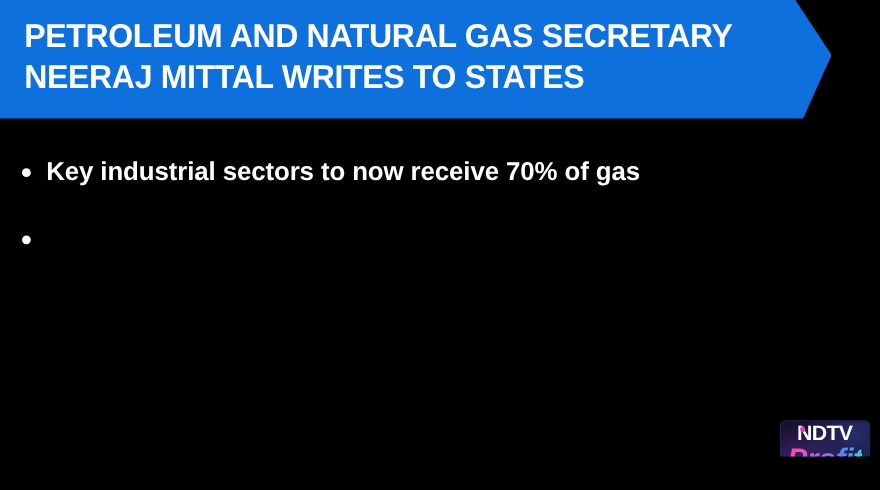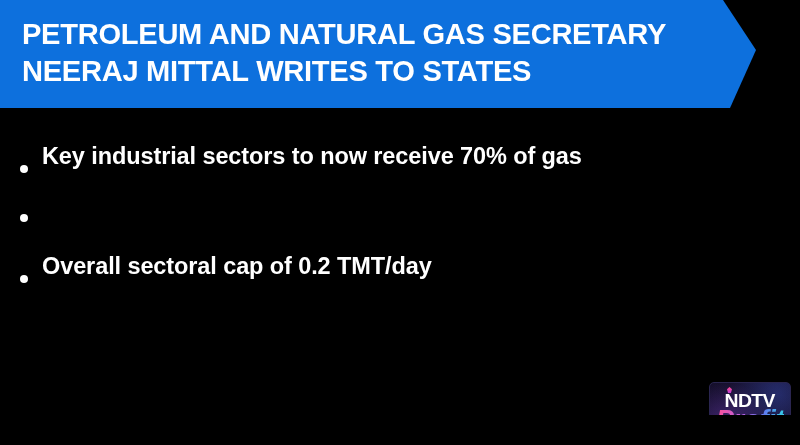--- a/index.html
+++ b/index.html
@@ -48,21 +48,21 @@
 
   
   #bullet-list {
     position: absolute;
     left: 0;
     top: 140px;
     width: 800px;
   }
   .bullet-item {
     display: flex;
-    align-items: flex-end;
+    align-items: flex-start;
     margin-bottom: 28px;
     padding-left: 20px;
   }
   .bullet-dot {
     flex: 0 0 auto;
     width: 8px;
     height: 8px;
     border-radius: 50%;
     background: #ffffff;
     margin-top: 13px;
@@ -89,21 +89,21 @@
     background:
       radial-gradient(circle at 22% 78%, rgba(70,40,120,0.95) 0%, rgba(20,12,45,0.2) 58%),
       radial-gradient(circle at 85% 20%, rgba(45,60,140,0.8) 0%, rgba(14,10,32,0.15) 60%),
       linear-gradient(140deg, #17112e 0%, #1d1636 45%, #120d26 100%);
     border: 1px solid #2a2550;
     box-sizing: border-box;
     overflow: hidden;
     display: flex;
     flex-direction: column;
     align-items: center;
-    justify-content: flex-end;
+    justify-content: space-between;
     padding-top: 2px;
   }
   #logo-ndtv {
     position: relative;
     color: #ffffff;
     font-family: "Liberation Sans", sans-serif;
     font-weight: bold;
     font-size: 19px;
     line-height: 19px;
     letter-spacing: -0.6px;
@@ -158,24 +158,20 @@
 
     <div class="bullet-item">
       <span class="bullet-dot"></span>
       <span class="bullet-text">Key industrial sectors to now receive 70% of gas</span>
     </div>
 
     <div class="bullet-item">
       <span class="bullet-dot"></span>
     </div>
 
-    <div class="bullet-item">
-      <span class="bullet-dot"></span>
-      <span class="bullet-text">Overall sectoral cap of 0.2 TMT/day</span>
-    </div>
 
   </div>
 
   <div id="ndtv-logo">
     <div id="logo-ndtv">NDTV</div>
     <div id="logo-dot-mark"></div>
     <div id="logo-profit">Profit</div>
     <div id="logo-tagline">FOR YOUR PROFIT</div>
   </div>
 

